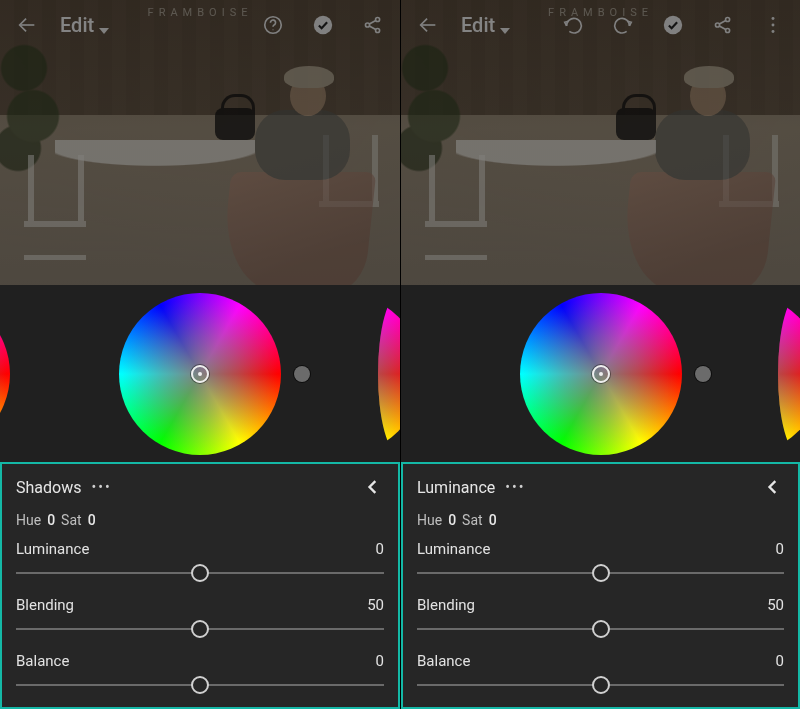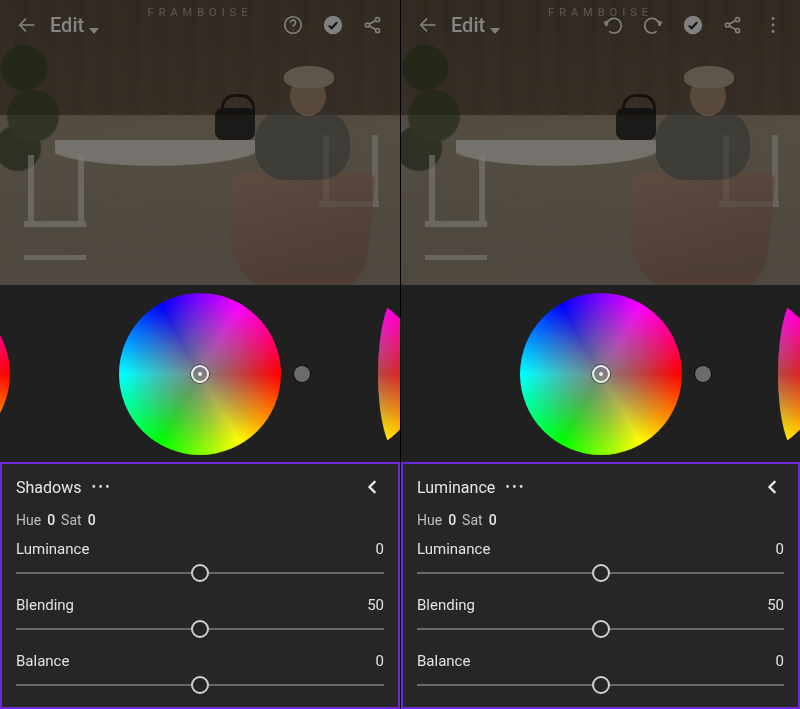--- a/index.html
+++ b/index.html
@@ -64,21 +64,21 @@
     border-radius: 10px 10px 30px 60px / 10px 10px 40px 90px;
     transform: skewX(-6deg);
   }
   .bag { position:absolute; left:215px; top:108px; width:40px; height:32px; border-radius:8px;
     background:#111; opacity:0.75; }
   .bag::before { content:""; position:absolute; left:6px; top:-14px; width:28px; height:20px;
     border:3px solid #111; border-bottom:none; border-radius:14px 14px 0 0; }
 
   
   .hdr { position:absolute; left:0; right:0; top:0; height:50px; display:flex; align-items:center;
-    padding:0 10px; gap:6px; color:#eee; }
+    padding:0 10px; gap:16px; color:#eee; }
   .hdr .spacer { flex:1; }
   .hdr .fname { position:absolute; left:0; right:0; top:6px; text-align:center;
     font-size:11px; letter-spacing:5px; color:rgba(230,225,215,0.55); pointer-events:none; }
   .ibtn { width:34px; height:34px; display:flex; align-items:center; justify-content:center;
     cursor:pointer; color:#e8e8e8; }
   .ibtn svg { width:22px; height:22px; stroke:#e8e8e8; fill:none; stroke-width:1.8; }
   .check svg { fill:#e9e9e9; stroke:none; }
   .edit-label { font-size:20px; font-weight:500; color:#f0f0f0; display:flex; align-items:flex-end; gap:4px; cursor:pointer;}
   .edit-label svg { width:12px; height:12px; fill:#e8e8e8; }
 
@@ -124,21 +124,21 @@
   }
   .pane.left .wheel-side { right:-22px; }
   .pane.left .wheel-side-l { position:absolute; left:-0px; top:50%; width:10px; height:162px;
      transform:translateY(-50%); overflow:hidden; opacity:1;}
   .pane.left .wheel-side-l::before{ content:""; position:absolute; left:-152px; top:0; width:162px; height:162px; border-radius:50%;
     background: conic-gradient(from 90deg,#ff0000,#ff8000,#ffff00,#80ff00,#00ff00,#00ff80,#00ffff,#0080ff,#0000ff,#8000ff,#ff00ff,#ff0080,#ff0000);}
   .pane.left .wheel-side-l::after{ content:""; position:absolute; left:-152px; top:0; width:162px; height:162px; border-radius:50%;
     background: radial-gradient(circle at 50% 50%, #808080 0%, rgba(128,128,128,0.55) 33%, rgba(128,128,128,0) 68%);}
 
   
-  .panel { flex:1; background:#262626; border:2px solid #6d28d9; padding:12px 14px 10px;
+  .panel { flex:1; background:#262626; border:2px solid #14b8a6; padding:12px 14px 10px;
     display:flex; flex-direction:column; gap:12px; }
   .panel-head { display:flex; align-items:center; gap:10px; margin-bottom:2px; }
   .panel-head .title { font-size:16px; color:#e6e6e6; }
   .dots { letter-spacing:2px; color:#cfcfcf; font-size:14px; cursor:pointer; }
   .panel-head .grow { flex:1; }
   .chev { width:22px; height:22px; cursor:pointer; display:flex; align-items:center; justify-content:center;}
   .chev svg{ width:14px; height:14px; stroke:#e6e6e6; fill:none; stroke-width:2;}
   .hs { font-size:14px; color:#cfcfcf; display:flex; gap:6px; align-items:baseline;}
   .hs .lab{ color:#bfbfbf;text-align:center;}
   .hs .val{ color:#e9e9e9; font-weight:500;}

